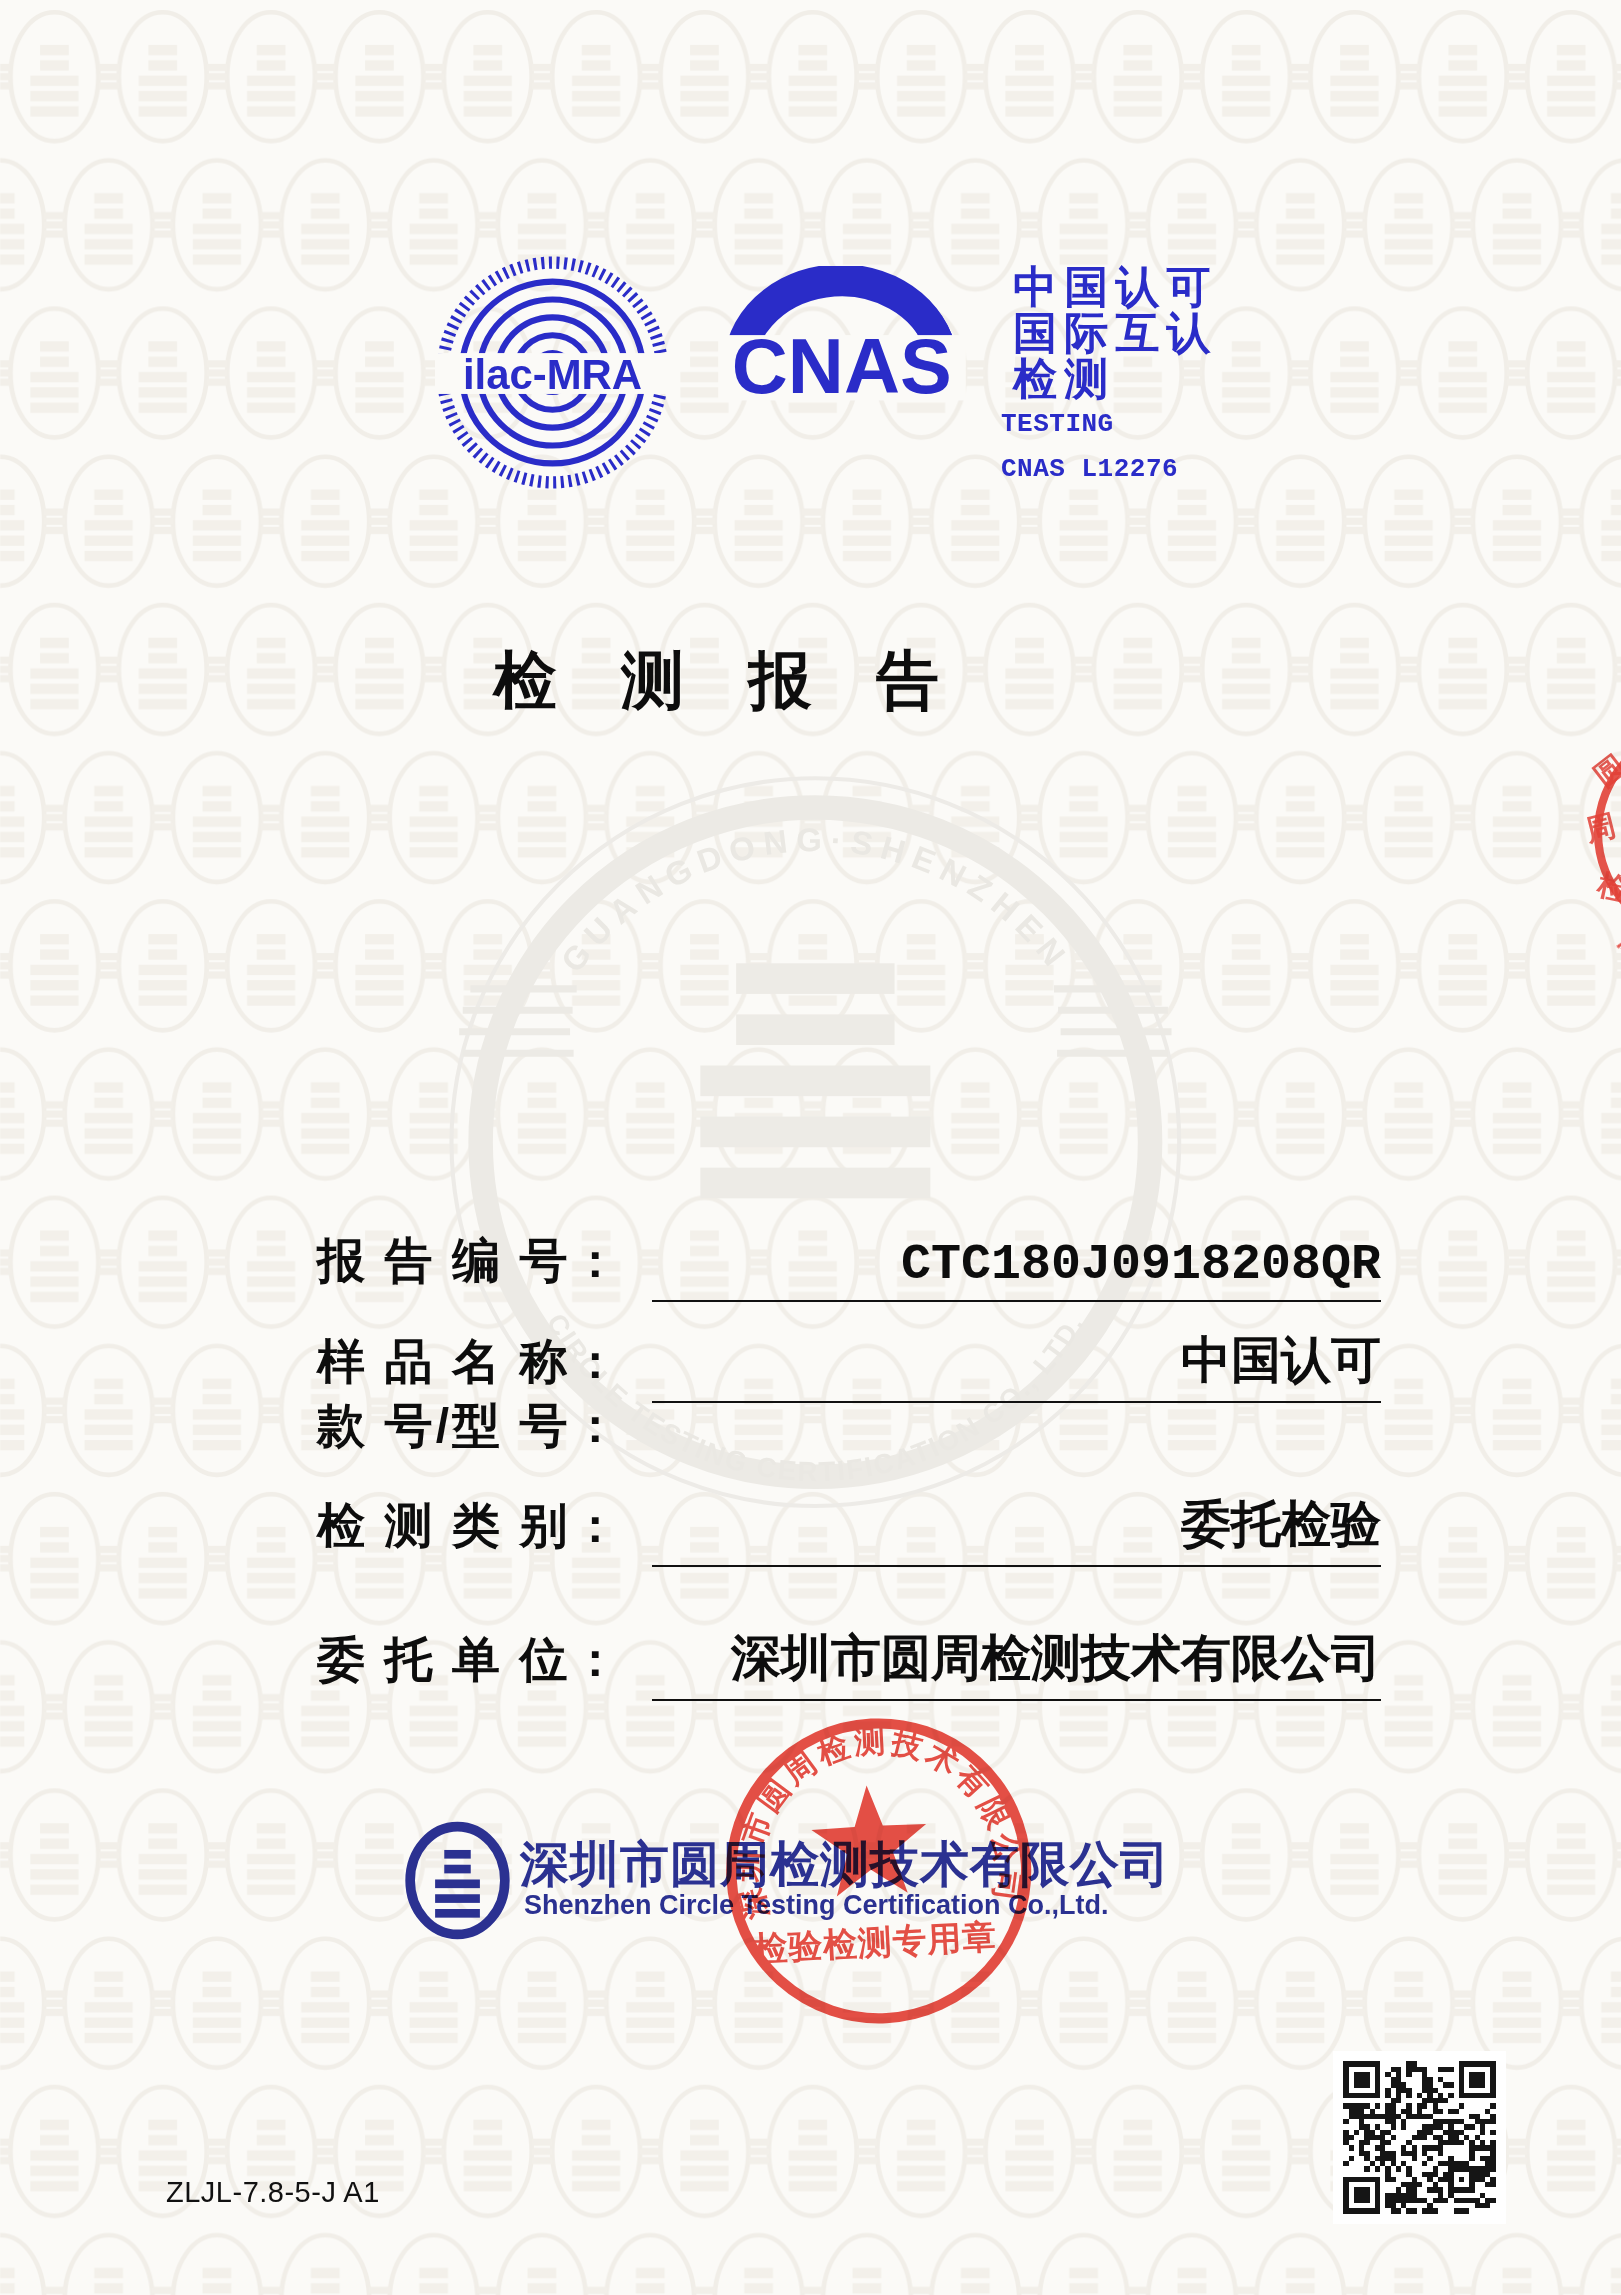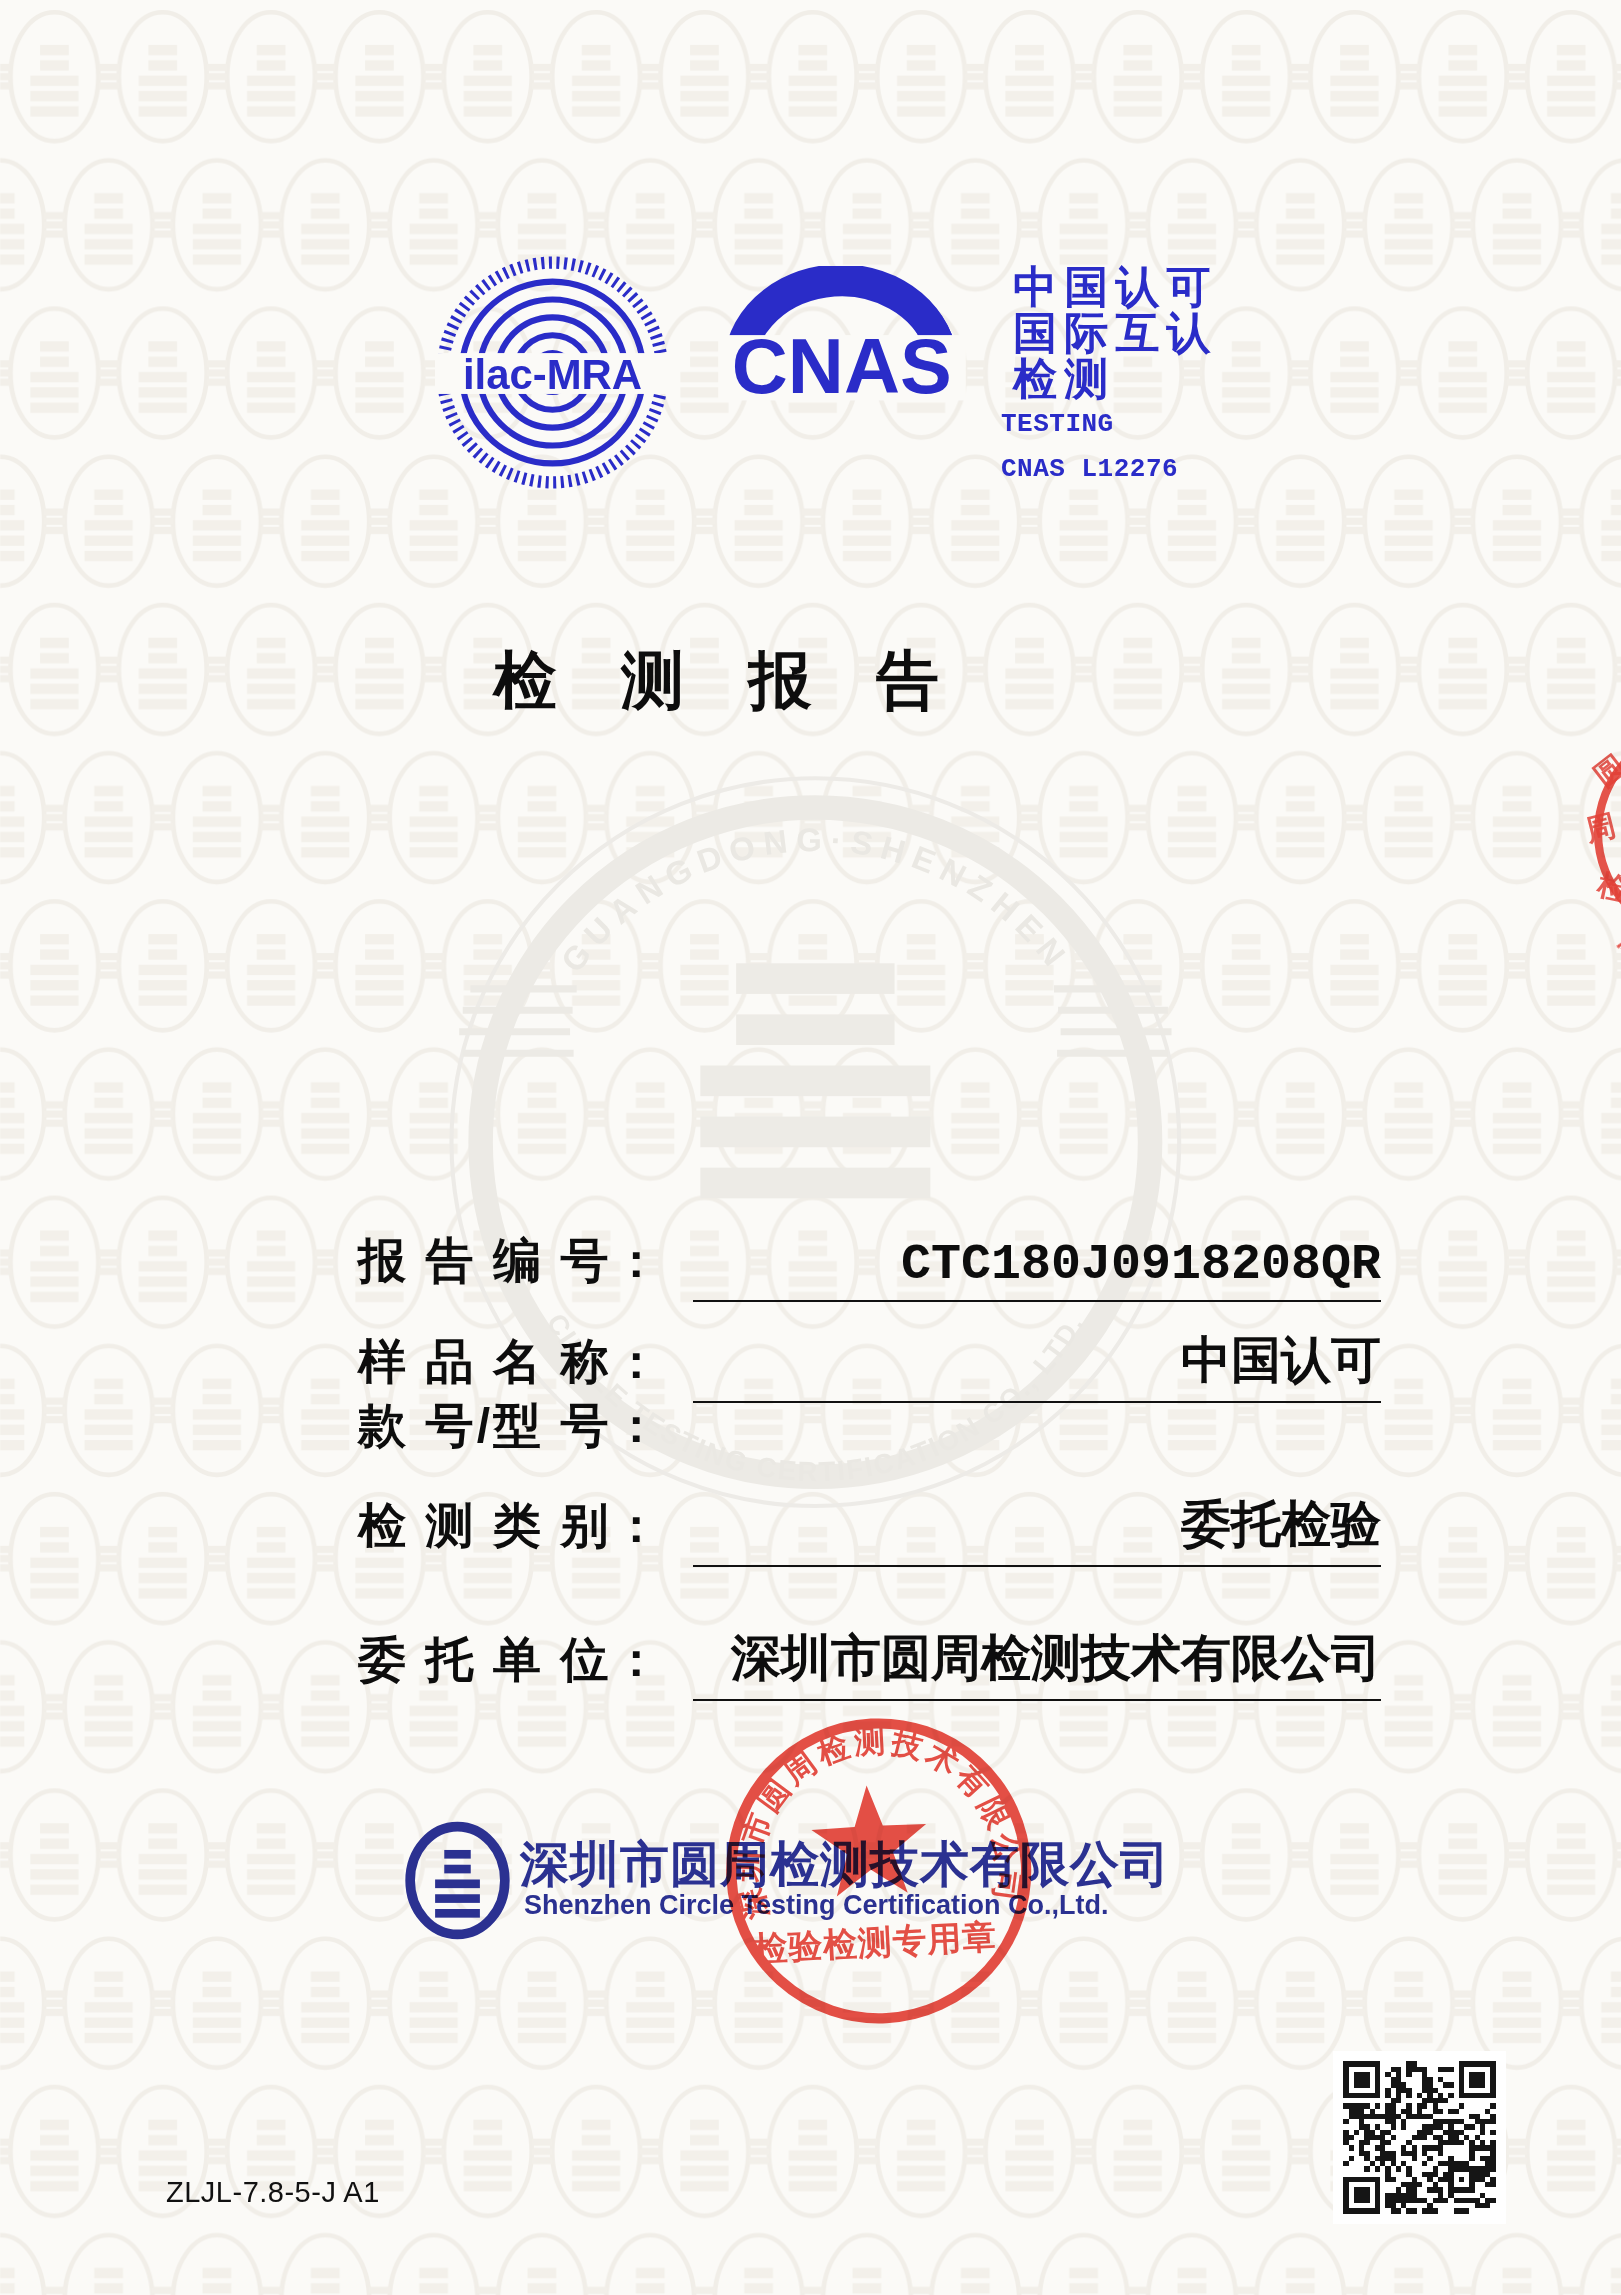--- a/index.html
+++ b/index.html
@@ -16,21 +16,21 @@
   .accr .en{font-size:26px;font-weight:800;line-height:45px;letter-spacing:0.5px;font-family:Liberation Mono, monospace;}
 
   
   .title-zh{left:0;top:638px;width:1456px;text-align:center;font-size:63px;font-weight:900;
             color:#0d0d0d;letter-spacing:23.5px;}
   .title-en{left:0;top:787px;width:1622px;text-align:center;font-size:62px;font-weight:800;
             color:#0d0d0d;letter-spacing:3.6px;}
 
   
   .form{left:317px;top:1201px;width:1064px;}
-  .frow{display:flex;align-items:flex-end;margin-left:41px;}
+  .frow{display:flex;align-items:flex-end;}
   .frow:nth-child(1){height:101px;}
   .frow:nth-child(2){height:101px;}
   .frow:nth-child(3){height:64px;}
   .frow:nth-child(4){height:100px;}
   .frow:nth-child(5){height:134px;}
   .flabel{width:335px;font-size:48px;font-weight:700;color:#0d0d0d;letter-spacing:3.1px;
           padding-bottom:9.2px;white-space:nowrap;}
   .fvalue{flex:1;text-align:right;border-bottom:2.6px solid #111;padding-bottom:7.2px;
           font-size:50px;color:#0d0d0d;font-family:"Liberation Mono","DejaVu Serif",serif;
           font-weight:600;white-space:nowrap;}

